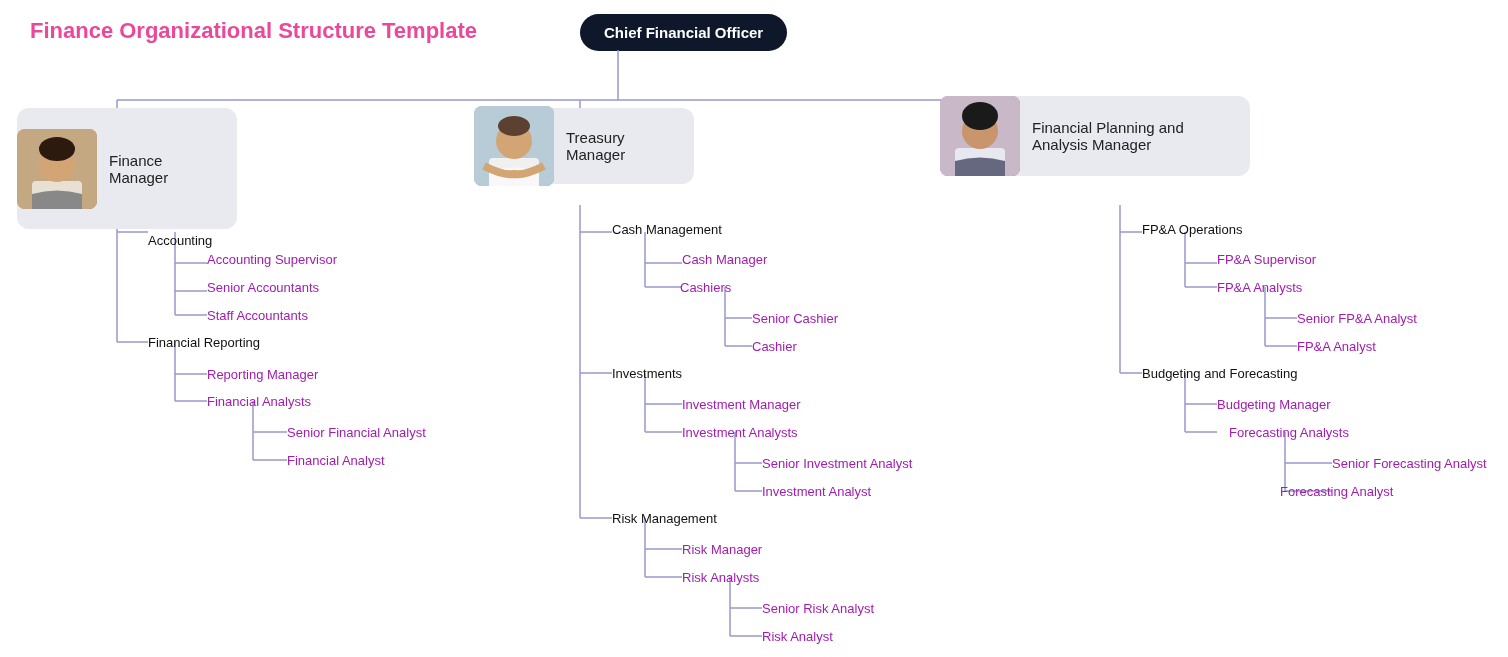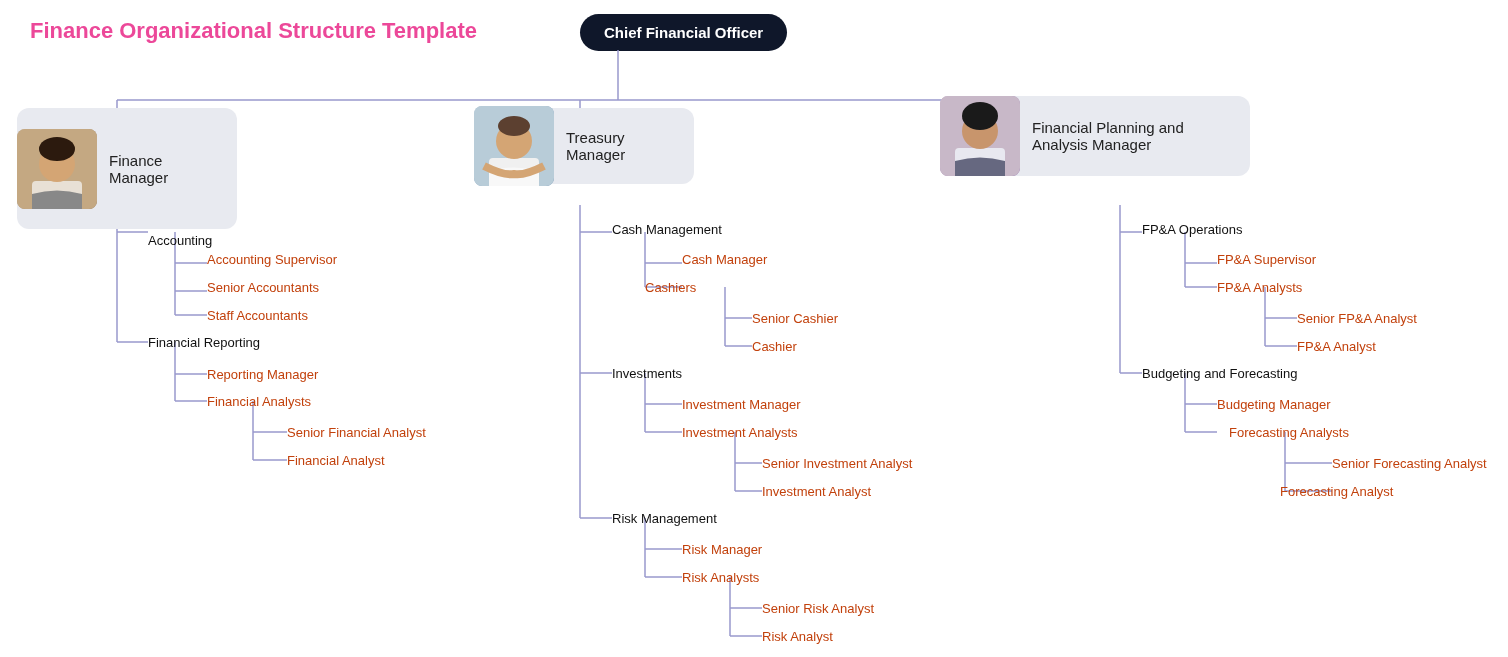--- a/index.html
+++ b/index.html
@@ -83,21 +83,21 @@
     }
     .manager-name {
       font-size: 15px;
       font-weight: 500;
       color: #222;
     }
     
     .tree-node {
       position: absolute;
       font-size: 13px;
-      color: #c2410c;
+      color: #a21caf;
       white-space: nowrap;
     }
     .tree-node.section {
       font-weight: 500;
       color: #111;
     }
   </style>
 </head>
 <body>
 
@@ -237,21 +237,21 @@
   <div class="tree-node" style="left:207px; top:280px;">Senior Accountants</div>
   <div class="tree-node" style="left:207px; top:308px;">Staff Accountants</div>
   <div class="tree-node section" style="left:148px; top:335px;">Financial Reporting</div>
   <div class="tree-node" style="left:207px; top:367px;">Reporting Manager</div>
   <div class="tree-node" style="left:207px; top:394px;">Financial Analysts</div>
   <div class="tree-node" style="left:287px; top:425px;">Senior Financial Analyst</div>
   <div class="tree-node" style="left:287px; top:453px;">Financial Analyst</div>
 
   <div class="tree-node section" style="left:612px; top:222px;">Cash Management</div>
   <div class="tree-node" style="left:682px; top:252px;">Cash Manager</div>
-  <div class="tree-node" style="left:645px; top:280px;">Cashiers</div>
+  <div class="tree-node" style="left:680px; top:280px;">Cashiers</div>
   <div class="tree-node" style="left:752px; top:311px;">Senior Cashier</div>
   <div class="tree-node" style="left:752px; top:339px;text-align:right;">Cashier</div>
   <div class="tree-node section" style="left:612px; top:366px;">Investments</div>
   <div class="tree-node" style="left:682px; top:397px;">Investment Manager</div>
   <div class="tree-node" style="left:682px; top:425px;">Investment Analysts</div>
   <div class="tree-node" style="left:762px; top:456px;">Senior Investment Analyst</div>
   <div class="tree-node" style="left:762px; top:484px;">Investment Analyst</div>
   <div class="tree-node section" style="left:612px; top:511px;">Risk Management</div>
   <div class="tree-node" style="left:682px; top:542px;">Risk Manager</div>
   <div class="tree-node" style="left:682px; top:570px;">Risk Analysts</div>

